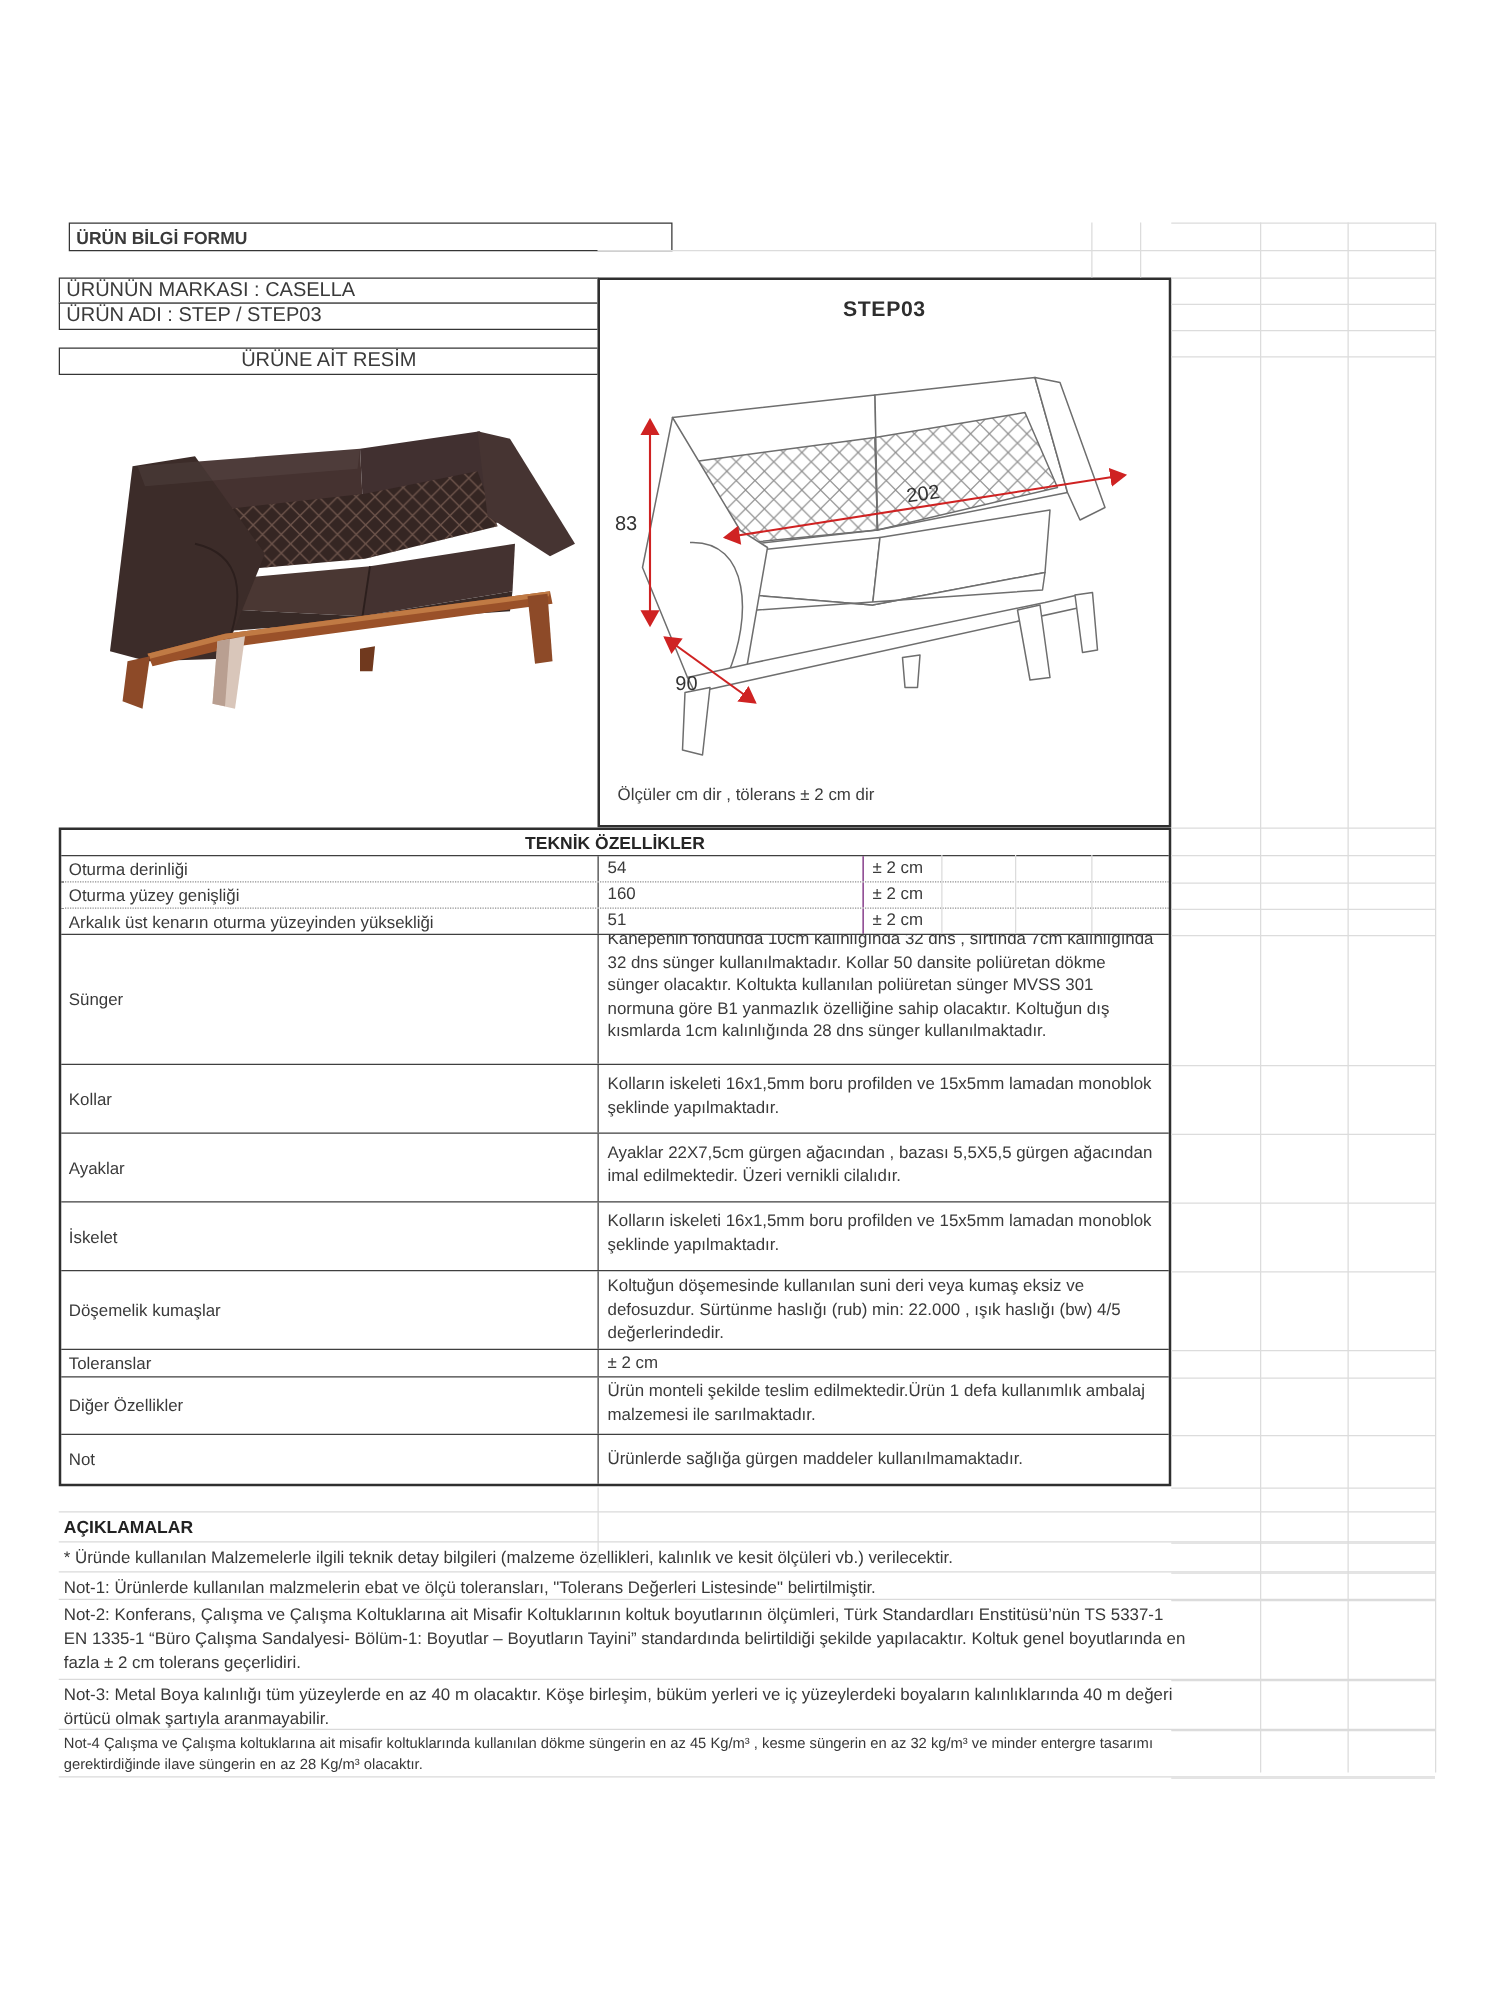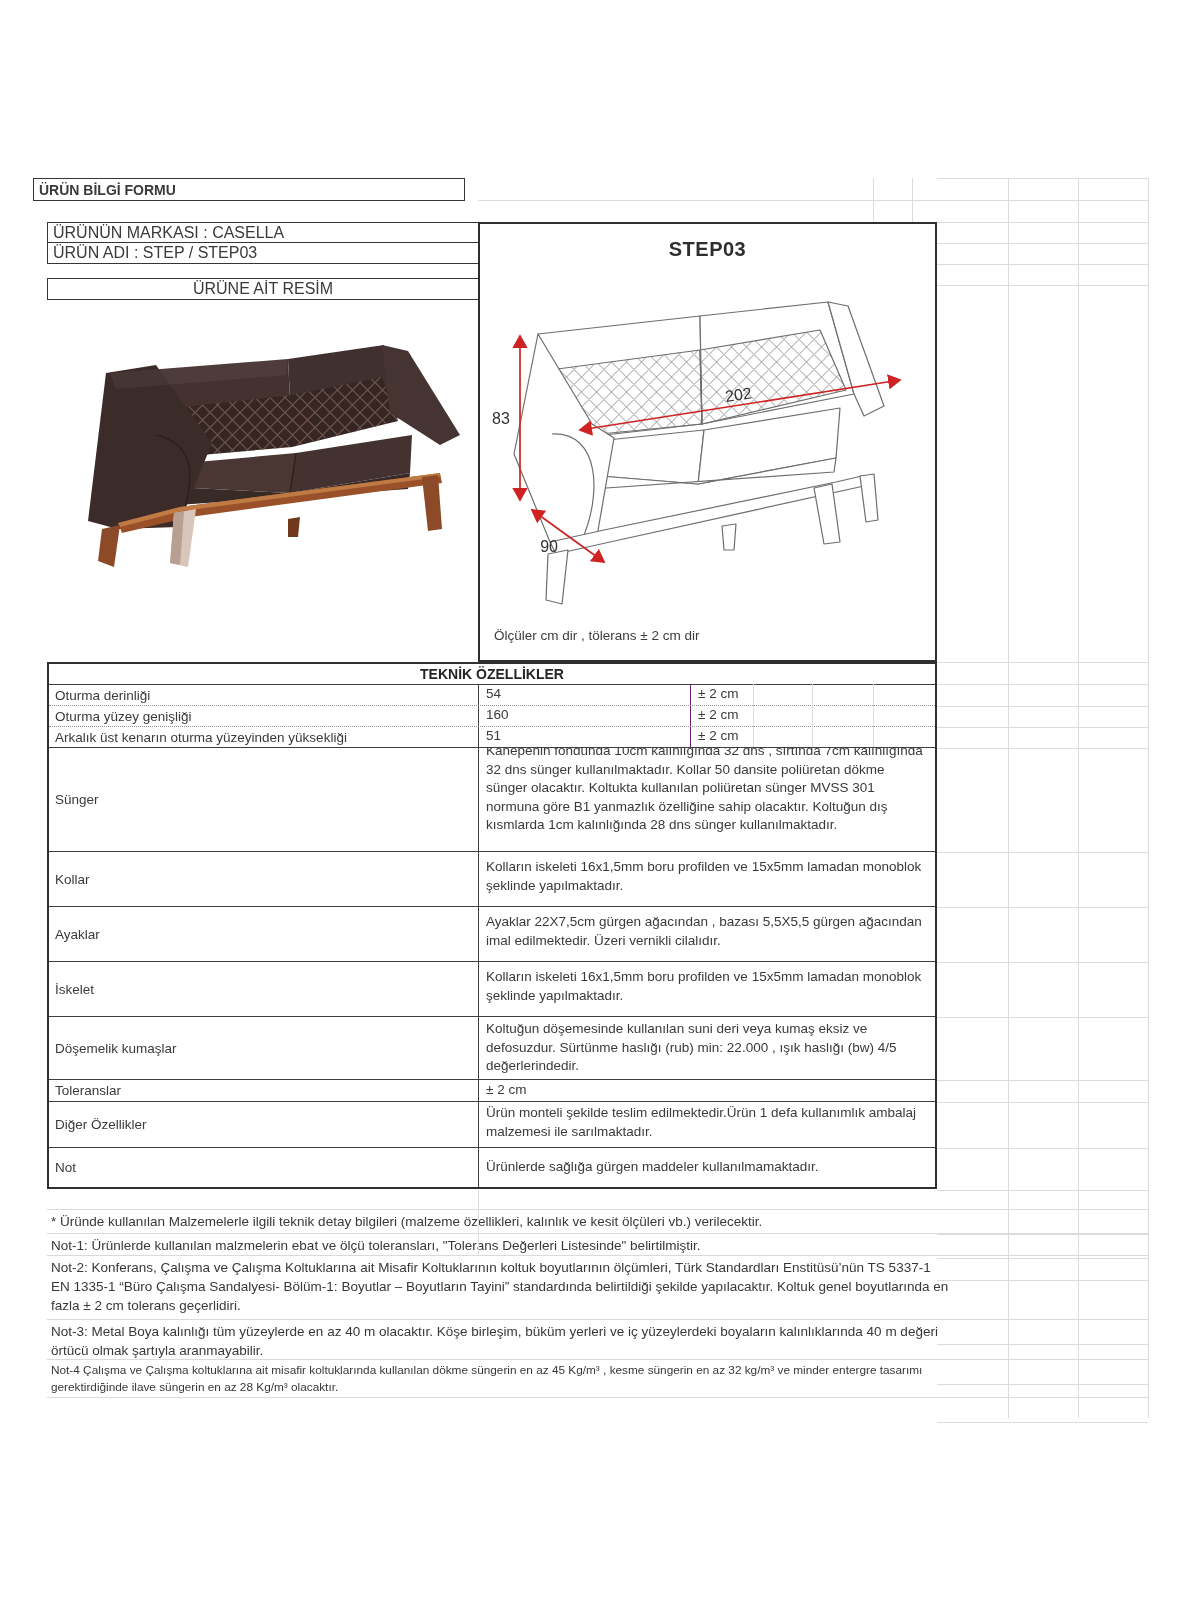--- a/index.html
+++ b/index.html
@@ -6,32 +6,32 @@
   .page {
     position:relative; width:1200px; height:1600px; background:#ffffff;
     font-family:"Liberation Sans", sans-serif; color:#3a3a3a; overflow:hidden;
   }
   
   .tcell {
     position:absolute; box-sizing:border-box; background:#fff;
     border:1px solid #353535; font-size:16px; display:flex; align-items:center;
     padding:0 5px; white-space:nowrap; overflow:hidden;
   }
-  .form-title { left:33px; top:178px; width:432px; height:23px; font-weight:bold; font-size:14px; border-width:1.5px; }
+  .form-title { left:55px; top:178px; width:483px; height:23px; font-weight:bold; font-size:14px; border-width:1.5px; }
   .brand-row  { left:47px; top:222px; width:432px; height:21px; }
   .name-row   { left:47px; top:242px; width:432px; height:22px; }
   .img-cap    { left:47px; top:278px; width:432px; height:22px; justify-content:center; }
   
   .drawing-box {
     position:absolute; left:478px; top:222px; width:459px; height:440px;
     box-sizing:border-box; border:2px solid #2f2f2f; background:#fff;
   }
   .model-title {
     position:absolute; left:0; right:0; top:14px; text-align:center;
-    font-weight:bold; font-size:20px; color:#2e2e2e; letter-spacing:.5px;
+    font-weight:bold; font-size:17px; color:#2e2e2e; letter-spacing:.5px;
   }
   .draw-svg { position:absolute; left:4px; top:48px; }
   .measure-note { position:absolute; left:14px; top:404px; font-size:13.5px; color:#3c3c3c; }
   
   .photo-svg { position:absolute; left:60px; top:315px; }
   
   .spec-table {
     position:absolute; left:47px; top:662px; width:890px; box-sizing:border-box;
     border:2px solid #2f2f2f; background:#fff; font-size:13.5px;
   }
@@ -209,20 +209,21 @@
       <div class="val" style="padding-top:2px;">Ürün monteli şekilde teslim edilmektedir.Ürün 1 defa kullanımlık ambalaj malzemesi ile sarılmaktadır.</div>
     </div>
     <div class="srow h40">
       <div class="lbl mid">Not</div>
       <div class="val" style="padding-top:10px;">Ürünlerde sağlığa gürgen maddeler kullanılmamaktadır.</div>
     </div>
   </div>
 
   <div class="remarks">
     <div class="rrow rspacer"></div>
+    <div class="rrow rtitle">AÇIKLAMALAR</div>
     <div class="rrow rnote r1">
         <span class="ntext">* Üründe kullanılan Malzemelerle ilgili teknik detay bilgileri (malzeme özellikleri, kalınlık ve kesit ölçüleri vb.)  verilecektir.</span>
       </div>
     <div class="rrow rnote r2">
         <span class="ntext">Not-1: Ürünlerde kullanılan malzmelerin ebat ve ölçü toleransları, "Tolerans Değerleri Listesinde" belirtilmiştir.</span>
       </div>
     <div class="rrow rnote r3">
         <span class="ntext">Not-2: Konferans, Çalışma ve Çalışma Koltuklarına ait  Misafir Koltuklarının koltuk boyutlarının ölçümleri, Türk Standardları Enstitüsü’nün TS 5337-1 EN 1335-1 “Büro Çalışma Sandalyesi- Bölüm-1: Boyutlar – Boyutların Tayini” standardında belirtildiği şekilde yapılacaktır. Koltuk genel boyutlarında en fazla ± 2 cm tolerans geçerlidiri.</span>
       </div>
     <div class="rrow rnote r4">

